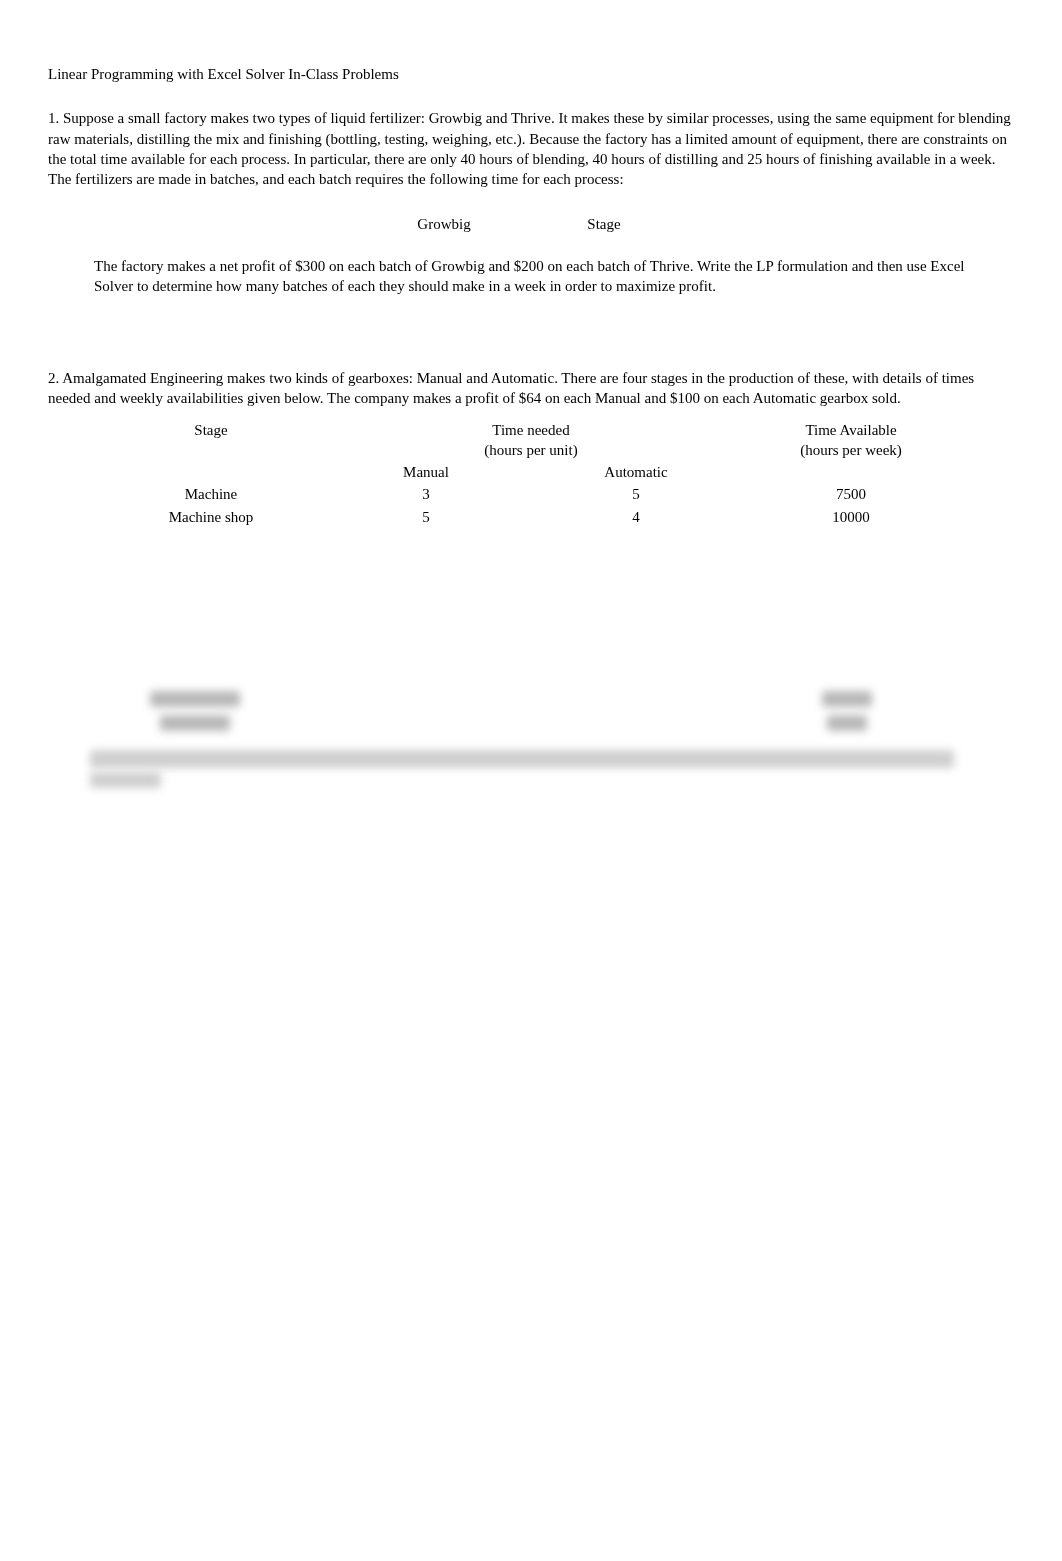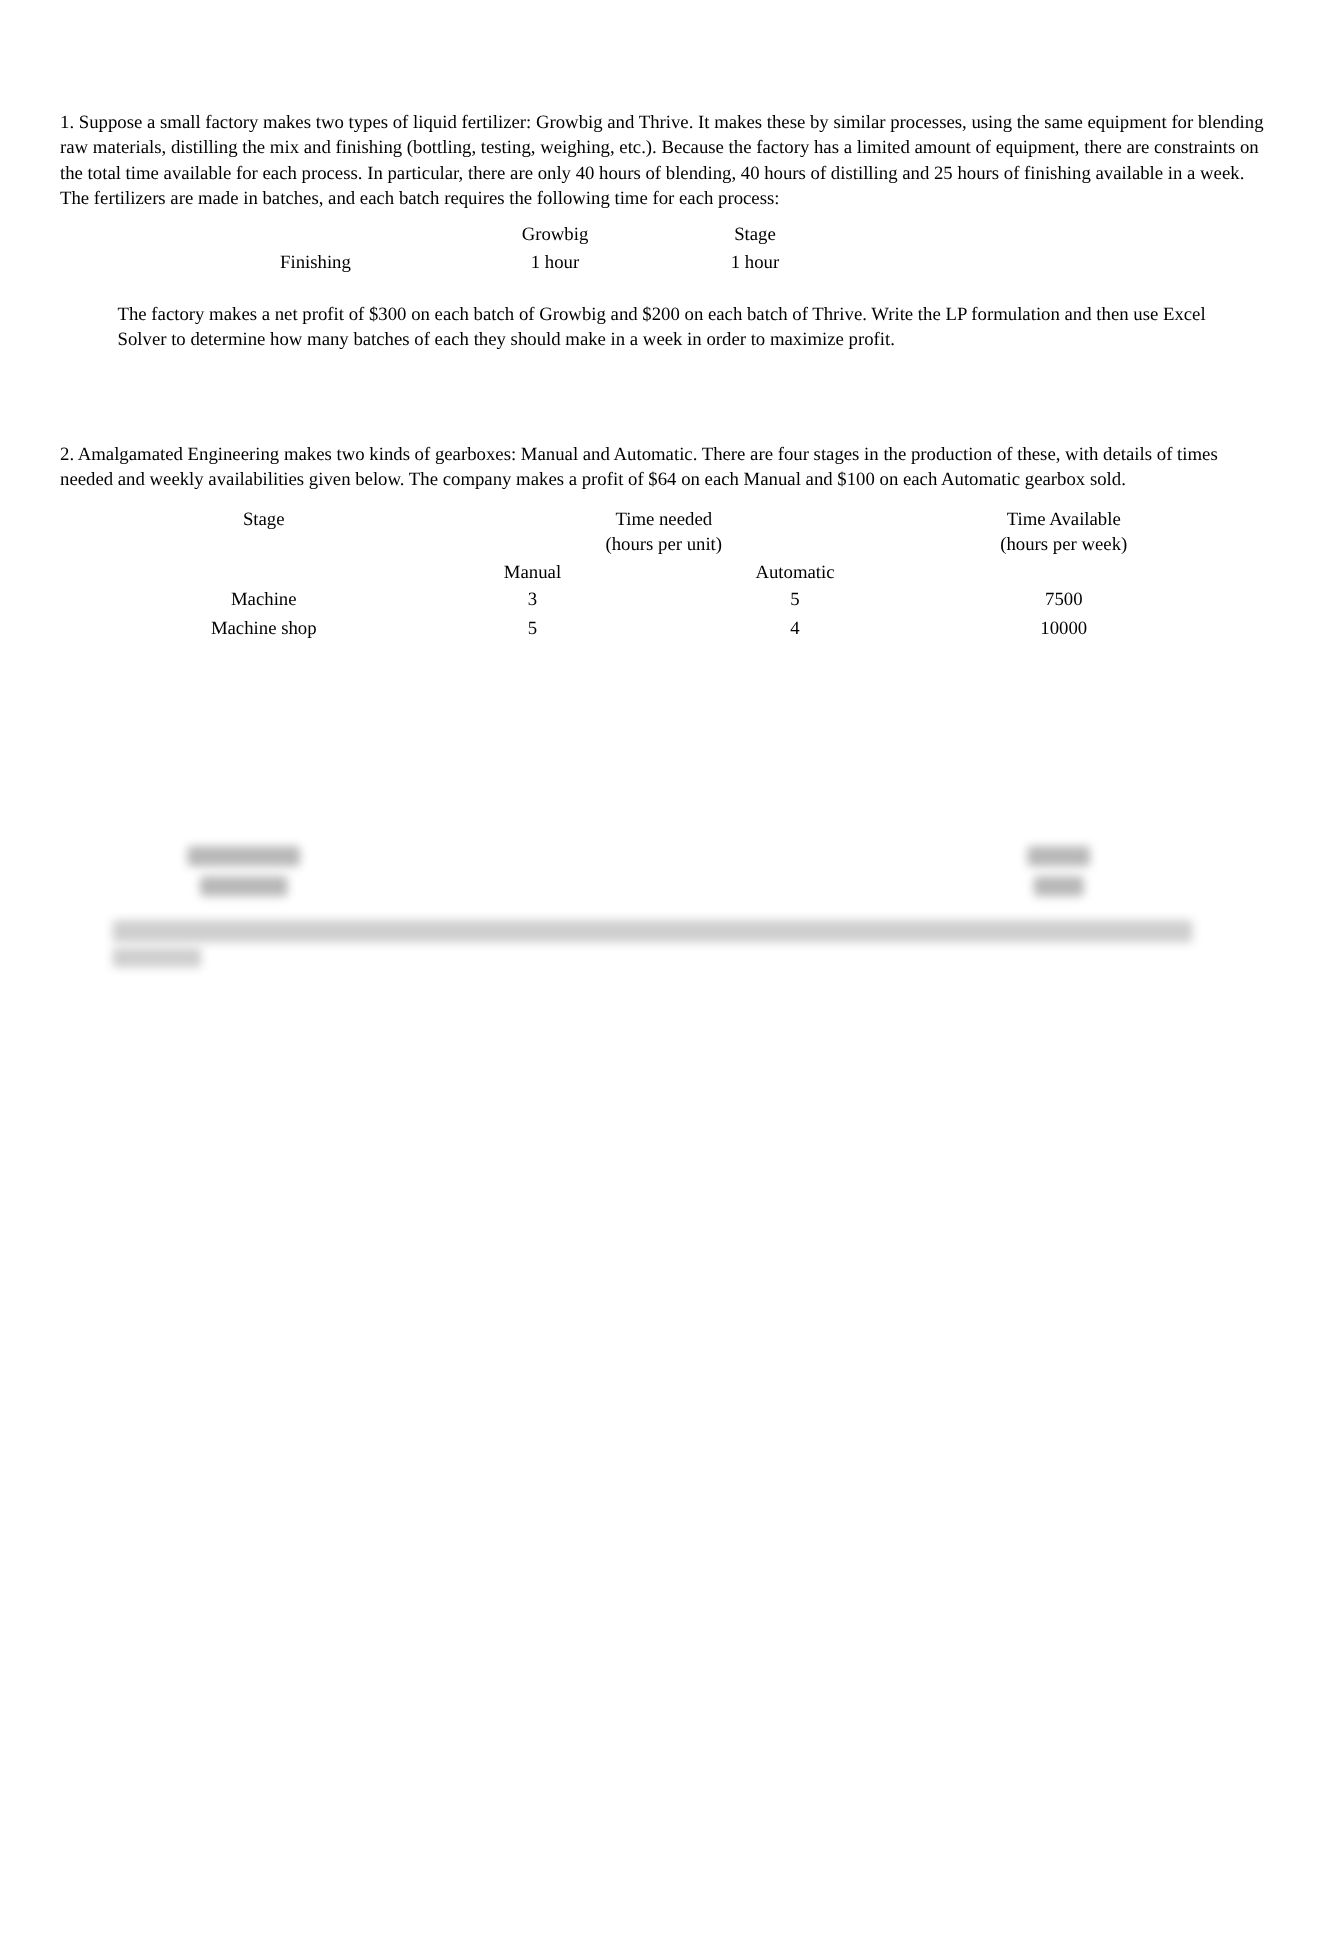--- a/index.html
+++ b/index.html
@@ -29,21 +29,21 @@
     }
     .indent-block {
       margin-left: 46px;
       margin-right: 20px;
       margin-top: 10px;
       margin-bottom: 20px;
     }
     .table1 {
       border-collapse: collapse;
       margin-left: 166px;
-      margin-top: 8px;
+      margin-top: 24px;
       margin-bottom: 14px;
     }
     .table1 td {
       padding: 1px 0;
       text-align: center;
     }
     .table1 .col0 { width: 150px; text-align: left; padding-left: 10px; }
     .table1 .col1 { width: 160px; }
     .table1 .col2 { width: 160px; }
     .followup {
@@ -102,36 +102,32 @@
       background: #cfcfcf;
       filter: blur(4px);
       border-radius: 3px;
       width: 8%;
     }
   </style>
 </head>
 <body>
 
 <div class="header-block">
+  <div class="header-line">Linear Programming with Excel Solver In-Class Problems</div>
 </div>
 
 <div>
   <div class="para">1.  Suppose a small factory makes two types of liquid fertilizer:  Growbig and Thrive. It makes these by similar processes, using the same equipment for blending raw materials, distilling the mix and finishing (bottling, testing, weighing, etc.).  Because the factory has a limited amount of equipment, there are constraints on the total time available for each process.  In particular, there are only 40 hours of blending, 40 hours of distilling and 25 hours of finishing available in a week.  The fertilizers are made in batches, and each batch requires the following time for each process:</div>
 
   <table class="table1">
     <tbody>
         <tr>
       <td class="col0"></td>
       <td class="col1">Growbig</td>
       <td class="col2">Stage</td>
-    </tr>
-    <tr>
-      <td class="col0">Finishing</td>
-      <td class="col1">1 hour</td>
-      <td class="col2">1 hour</td>
     </tr>
   </tbody>
     </table>
 
   <div class="indent-block followup">The factory makes a net profit of $300 on each batch of Growbig and $200 on each batch of Thrive.   Write the LP formulation and then use Excel Solver to determine how many batches of each they should make in a week in order to maximize profit.</div>
 </div>
 
 <div class="section2">
   <div class="para">2.  Amalgamated Engineering makes two kinds of gearboxes:  Manual and Automatic. There are four stages in the production of these, with details of times needed and weekly availabilities given below. The company makes a profit of $64 on each Manual and $100 on each Automatic gearbox sold.</div>
 

